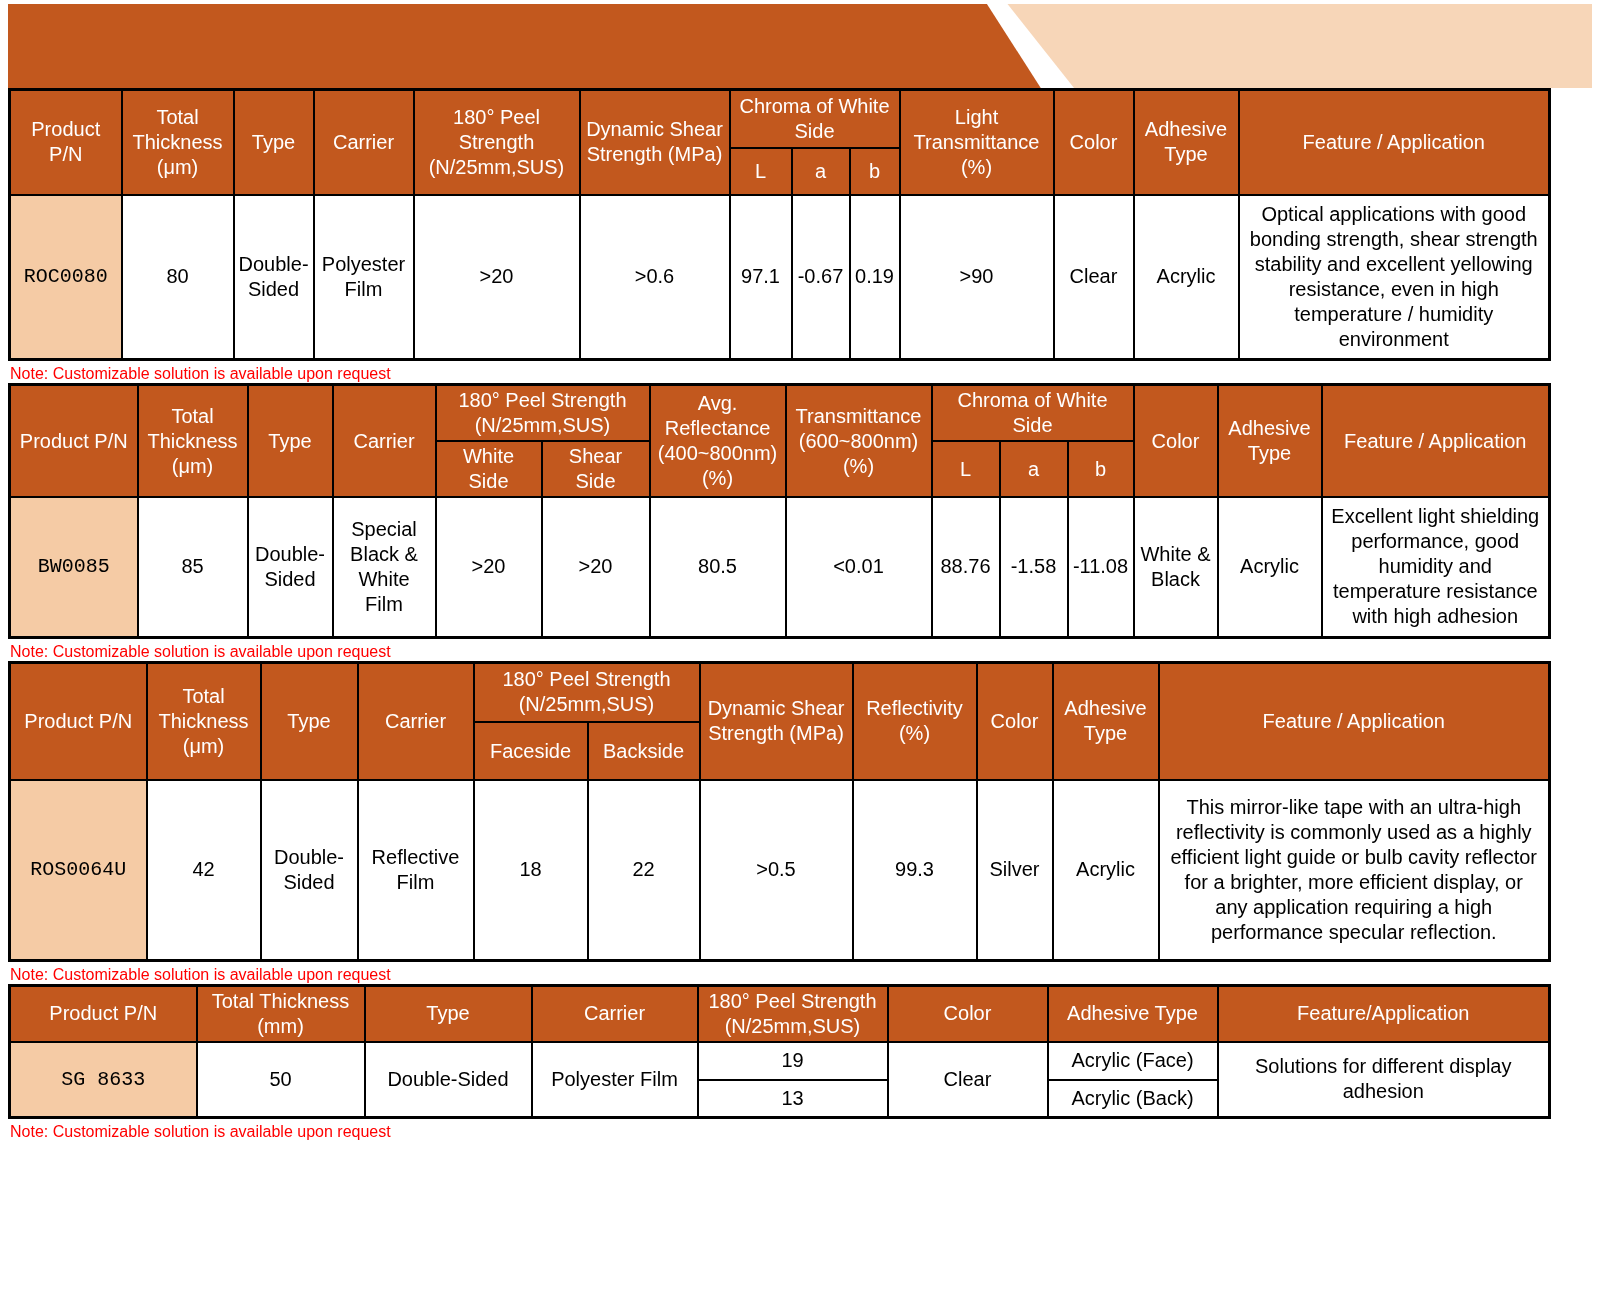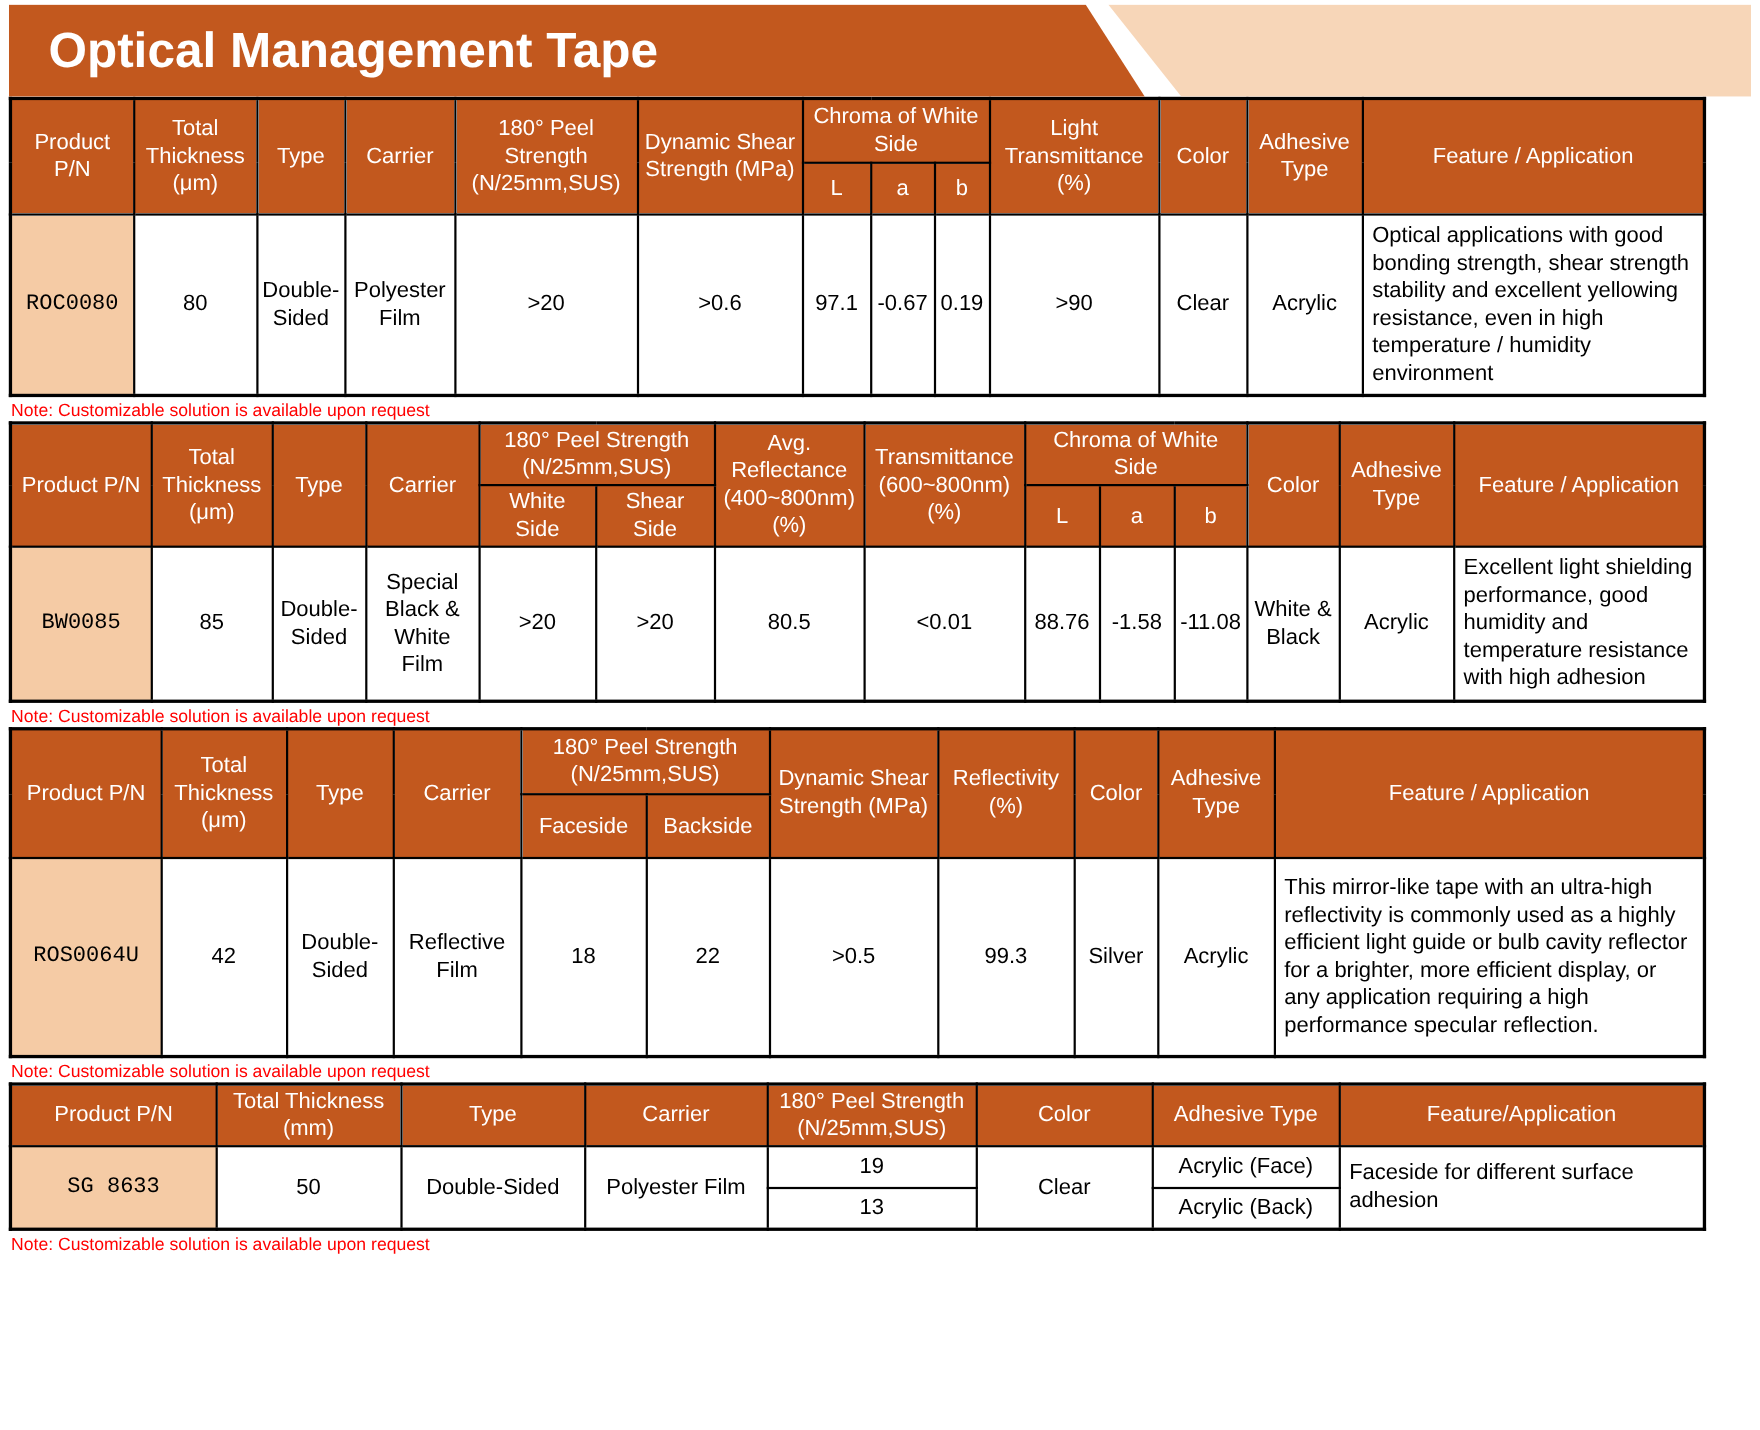--- a/index.html
+++ b/index.html
@@ -57,40 +57,39 @@
   }
   .d {
     background: #ffffff;
     color: #000000;
     text-align: center;
     vertical-align: middle;
     padding: 2px 4px;
   }
   .pn { background: var(--pn-peach, #F5CBA5); font-family: Liberation Mono, monospace; }
   .feature {
-    text-align: left;
+    text-align: center;
     padding: 3px 8px;
   }
   .note {
     color: var(--note-red, #FF0000);
     font-size: 16px;
     margin: 4px 8px 0 10px;
   }
   .mt-t1 { margin-top: 26px; }
   .mt-t2 { margin-top: 22px; }
   .mt-t3 { margin-top: 24px; }
   .mt-t4 { margin-top: 10px; }
 </style>
 </head>
 <body>
 
 <div class="banner">
   <div class="banner-orange"></div>
   <div class="banner-stripe"></div>
-  <div class="banner-title">Optical Management Tape</div>
 </div>
 
 <table class="spec mt-t1">
   <colgroup>
     <col style="width:112px">
       <col style="width:112px">
       <col style="width:80px">
       <col style="width:100px">
     <col style="width:166px">
       <col style="width:150px">
@@ -269,21 +268,21 @@
       <td class="h">Feature/Application</td>
     </tr>
     <tr style="height:38px">
       <td class="d pn" rowspan="2">SG 8633</td>
       <td class="d" rowspan="2">50</td>
       <td class="d" rowspan="2">Double-Sided</td>
       <td class="d" rowspan="2">Polyester Film</td>
       <td class="d">19</td>
       <td class="d" rowspan="2">Clear</td>
       <td class="d">Acrylic (Face)</td>
-      <td class="d feature" rowspan="2">Faceside for different surface adhesion</td>
+      <td class="d feature" rowspan="2">Solutions for different display adhesion</td>
     </tr>
     <tr style="height:38px">
       <td class="d">13</td>
       <td class="d">Acrylic (Back)</td>
     </tr>
   </tbody>
 </table>
 <div class="note">Note: Customizable solution is available upon request</div>
 
 </body></html>

